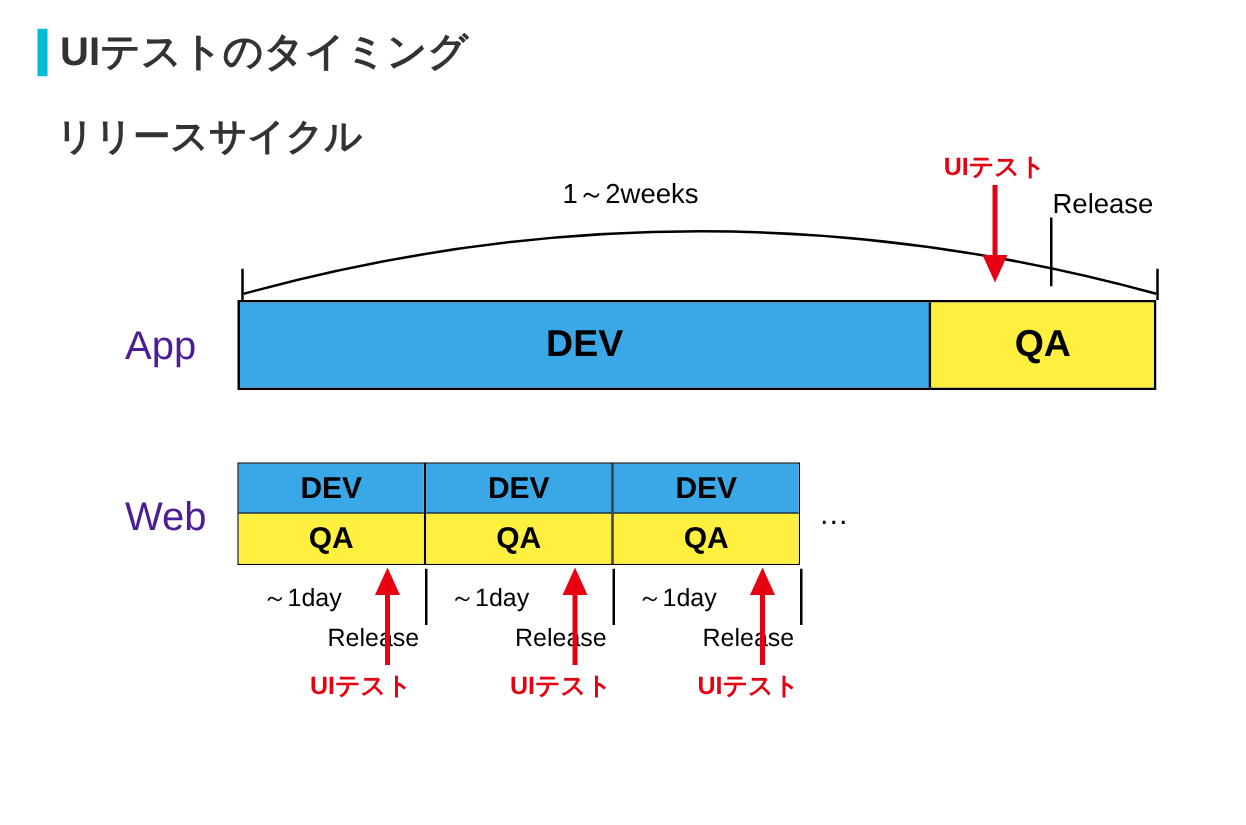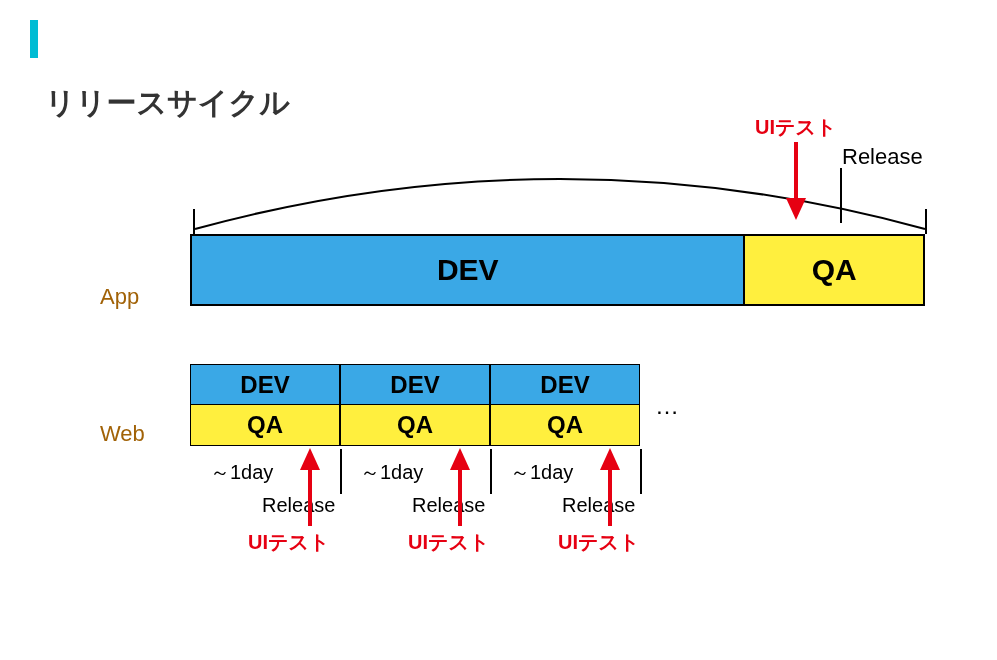--- a/index.html
+++ b/index.html
@@ -44,23 +44,22 @@
       font-size: 22px;
       color: #000;
     }
     .red-label {
       color: #e60012;
       font-weight: bold;
       font-size: 20px;
     }
     .row-label {
       position: absolute;
-      font-size: 22px;
-      color: #a16207;
-      margin-top: 32px;
+      font-size: 32px;
+      color: #4c1d95;
     }
     .app-bar {
       position: absolute;
       display: flex;
       border: 2px solid #000;
     }
     .app-dev {
       background: #3aa8e6;
       display: flex;
       align-items: center;
@@ -120,32 +119,34 @@
       position: absolute;
       font-size: 24px;
       color: #000;
     }
   </style>
 </head>
 <body>
 
 <div class="title-row">
   <div class="title-bar"></div>
+  <div class="title-text">UIテストのタイミング</div>
 </div>
 
 <div class="subtitle">リリースサイクル</div>
 
 <div class="diagram-area">
 
   <svg style="position:absolute; left:160px; top:25px; width:740px; height:80px;">
     <path d="M 5 70 Q 370 -30 735 70" stroke="#000" stroke-width="2" fill="none"></path>
   </svg>
   <div class="tick" style="left:163px; top:75px; height:25px;"></div>
   <div class="tick" style="left:895px; top:75px; height:25px;"></div>
 
+  <div class="arc-label" style="left:420px; top:0px;">1～2weeks</div>
 
   <div class="red-label" style="position:absolute; left:725px; top:-20px;">UIテスト</div>
   <svg class="red-arrow" style="left:754px; top:8px; width:24px; height:80px;">
     <line x1="12" y1="0" x2="12" y2="60" stroke="#e60012" stroke-width="4"></line>
     <polygon points="12,78 2,56 22,56" fill="#e60012"></polygon>
   </svg>
 
   <div class="arc-label" style="left:812px; top:10px;">Release</div>
   <div class="tick" style="left:810px; top:34px; height:55px;"></div>
 

